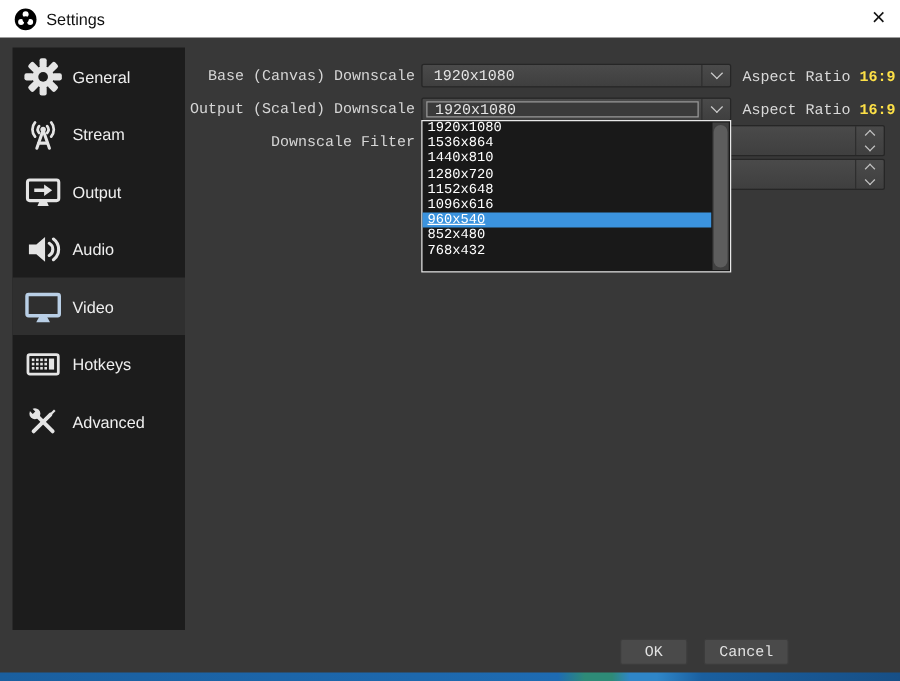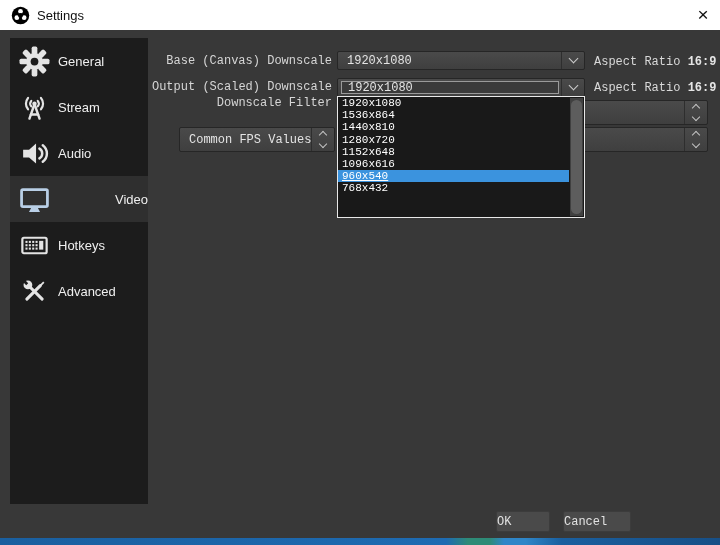--- a/index.html
+++ b/index.html
@@ -8,28 +8,28 @@
   
   .titlebar{position:absolute;left:0;top:0;width:720px;height:30px;background:#ffffff;
             display:flex;align-items:center;text-align:center;}
   .titlebar .logo{margin-left:11px;display:flex;align-items:center;}
   .titlebar .wtitle{margin-left:7px;font-size:13px;color:#111;}
   .closebtn{position:absolute;right:0;top:0;width:34px;height:30px;display:flex;
             align-items:center;justify-content:center;color:#111;font-size:19px;cursor:default;}
   
   .sidebar{position:absolute;left:10px;top:38px;width:138px;height:466px;background:#1c1c1c;}
   .nav-item{height:46px;display:flex;align-items:center;}
-  .nav-item.selected{background:#2f2f2f;justify-content:space-between;}
+  .nav-item.selected{background:#2f2f2f;}
   .nav-icon{width:48px;display:flex;align-items:center;justify-content:center;}
   .nav-label{color:#efefef;font-size:13px;}
   
   .flabel{position:absolute;left:150px;width:182px;text-align:right;
           font-family:"Liberation Mono",monospace;font-size:12px;color:#d6d6d6;white-space:nowrap;}
   .aspect{position:absolute;font-family:"Liberation Mono",monospace;font-size:12px;color:#d9d9d9;white-space:nowrap;}
-  .aspect b{font-weight:bold;color:#e5e5e5;}
+  .aspect b{font-weight:bold;color:#fde047;}
   .combo{position:absolute;background:linear-gradient(#4a4a4a,#3f3f3f);border:1px solid #262626;
          border-radius:2px;display:flex;align-items:center;box-sizing:border-box;}
   .combo-text{flex:1;padding-left:9px;font-family:"Liberation Mono",monospace;font-size:12px;color:#e4e4e4;
               white-space:nowrap;overflow:hidden;}
   .combo-btn{width:22px;align-self:stretch;display:flex;align-items:center;justify-content:center;
              border-left:1px solid #2e2e2e;}
   .chev{display:inline-block;width:6px;height:6px;border-right:1.7px solid #cccccc;
         border-bottom:1.7px solid #cccccc;transform:rotate(45deg);margin-top:-4px;}
   .inner-edit{position:absolute;left:3px;top:2px;right:25px;bottom:2px;background:#3a3a3a;
               border:1px solid #9a9a9a;display:flex;align-items:center;}
@@ -42,21 +42,21 @@
   .dropdown{position:absolute;left:337px;top:96px;width:248px;height:122px;background:#191919;
             border:1px solid #e8e8e8;box-sizing:border-box;z-index:5;}
   .dd-items{position:absolute;left:0;top:0;right:15px;bottom:0;}
   .dd-item{height:12.2px;line-height:12.4px;padding-left:4px;font-family:"Liberation Mono",monospace;
            font-size:11px;color:#ffffff;white-space:nowrap;}
   .dd-item.selected{background:#3b93de;text-decoration:underline;}
   .dd-scroll{position:absolute;right:1px;top:1px;width:13px;bottom:1px;background:#404040;}
   .dd-thumb{position:absolute;left:1px;right:1px;top:2px;height:114px;background:#5d5d5d;border-radius:6px;}
   
   .btn{position:absolute;height:21px;background:#4a4a4a;border:1px solid #3c3c3c;border-radius:2px;
-       display:flex;align-items:center;font-family:"Liberation Mono",monospace;
+       display:flex;align-items:center;justify-content:center;font-family:"Liberation Mono",monospace;
        font-size:12px;color:#e2e2e2;box-sizing:border-box;}
   .btn.disabled{color:#7d7d7d;margin-top:40px;}
   .bottom-strip{position:absolute;left:0;top:538px;width:720px;height:7px;
     background:linear-gradient(90deg,#1a5f9f 0%,#1e6bb2 62%,#2e8b77 65%,#2e8b77 68%,#2f86c8 70%,#2f86c8 73%,#1a5f9f 78%,#174f86 100%);}
 </style>
 </head>
 <body>
 
 <div class="screen">
 
@@ -113,20 +113,31 @@
           <g stroke="#e4e4e4" stroke-width="1.9" fill="none" stroke-linecap="round">
             <path d="M11.6 10.6 L8.1 20.6"></path>
             <path d="M12.4 10.6 L15.9 20.6"></path>
             <path d="M9.3 17.4 L14.7 17.4"></path>
           </g>
         </svg>
       </span>
       <span class="nav-label">Stream</span>
     </div>
 
+    <div class="nav-item">
+      <span class="nav-icon">
+        <svg width="31" height="31" viewBox="0 0 24 24">
+          <rect x="2.3" y="4.6" width="19.4" height="12.8" rx="1.4" fill="none" stroke="#e4e4e4" stroke-width="1.9"></rect>
+          <path d="M6.5 11 L13.5 11" stroke="#e4e4e4" stroke-width="2.2"></path>
+          <path d="M12.6 7.4 L17.6 11 L12.6 14.6 Z" fill="#e4e4e4"></path>
+          <path d="M8.5 20.7 h7 l-1.4 -3.2 h-4.2 Z" fill="#e4e4e4"></path>
+        </svg>
+      </span>
+      <span class="nav-label">Output</span>
+    </div>
 
     <div class="nav-item">
       <span class="nav-icon">
         <svg width="31" height="31" viewBox="0 0 24 24">
           <path d="M3.2 9 H7.8 L13.2 4.3 V19.7 L7.8 15 H3.2 Z" fill="#e4e4e4"></path>
           <g stroke="#e4e4e4" stroke-width="1.9" fill="none" stroke-linecap="round">
             <path d="M15.8 8.2 A4.4 4.4 0 0 1 15.8 15.8"></path>
             <path d="M18.4 5.6 A8 8 0 0 1 18.4 18.4"></path>
           </g>
         </svg>
@@ -205,53 +216,47 @@
     </span>
     <span class="combo-btn" style="margin-left:auto;">
         <i class="chev"></i>
       </span>
   </div>
   <div class="aspect" style="left:594px;top:81px;">
     <span>Aspect Ratio</span>
     <b>16:9</b>
   </div>
 
-  <div class="flabel" style="top:96px;">Downscale Filter</div>
+  <div class="flabel" style="top:107px;">Downscale Filter</div>
   <div class="combo" style="left:337px;top:100px;width:371px;height:25px;">
     <span class="combo-text"></span>
     <span class="spinner">
         <i class="sp-up"></i>
         <i class="sp-down"></i>
       </span>
   </div>
 
-  <div class="combo" style="left:179px;top:127px;width:156px;height:25px;">
-    <span class="combo-text">Common FPS Values</span>
-    <span class="spinner">
-        <i class="sp-up"></i>
-        <i class="sp-down"></i>
-      </span>
-  </div>
   <div class="combo" style="left:337px;top:127px;width:371px;height:25px;">
     <span class="combo-text"></span>
     <span class="spinner">
         <i class="sp-up"></i>
         <i class="sp-down"></i>
       </span>
   </div>
 
   <div class="dropdown">
     <div class="dd-items">
         <div class="dd-item">1920x1080</div>
         <div class="dd-item">1536x864</div>
         <div class="dd-item">1440x810</div>
         <div class="dd-item">1280x720</div>
         <div class="dd-item">1152x648</div>
         <div class="dd-item">1096x616</div>
         <div class="dd-item selected">960x540</div>
+        <div class="dd-item">852x480</div>
         <div class="dd-item">768x432</div>
       </div>
     <div class="dd-scroll">
       <div class="dd-thumb"></div>
     </div>
   </div>
 
   <div class="btn" style="left:496px;top:511px;width:54px;">
     <span>OK</span>
   </div>

